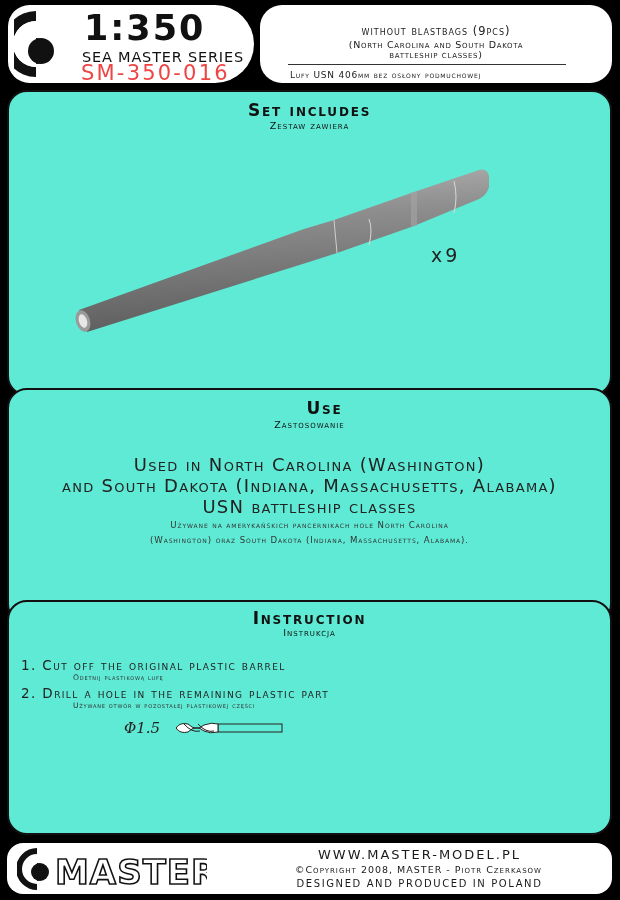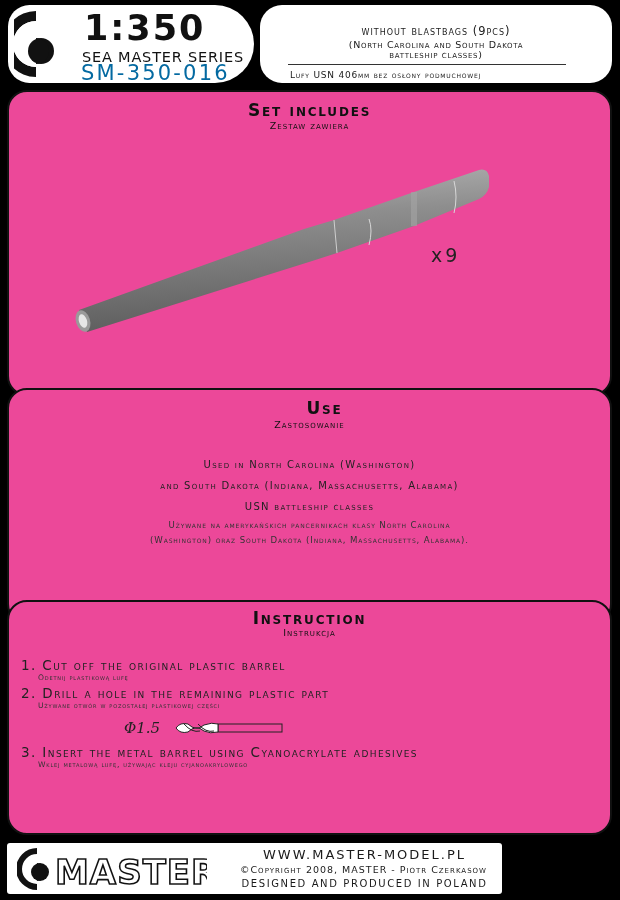--- a/index.html
+++ b/index.html
@@ -16,60 +16,60 @@
   .scale {
     position: absolute; left: 76px; top: 0px; font-size: 35px; font-weight: bold;
     letter-spacing: 2px; color: #111; line-height: 46px;
   }
   .series {
     position: absolute; left: 74px; top: 44px; font-size: 14.5px; letter-spacing: 0.8px;
     color: #111; line-height: 16px; white-space: nowrap;
   }
   .code {
     position: absolute; left: 73px; top: 57px; font-size: 21px; letter-spacing: 2.2px;
-    color: #0369a1; line-height: 22px; white-space: nowrap;
+    color: #ef4444; line-height: 22px; white-space: nowrap;
   }
   .hdr-right {
     position: absolute; left: 260px; top: 5px; width: 352px; height: 78px;
     background: #fff; border-radius: 22px;
   }
   .hdr-right .l1 { position: absolute; left: 0; right: 0; top: 5px; text-align: center; font-size: 13.5px; letter-spacing: 1.3px; line-height: 15px; }
   .hdr-right .l2 { position: absolute; left: 0; right: 0; top: 20px; text-align: center; font-size: 11.5px; letter-spacing: 1px; line-height: 13px; }
   .hdr-right .l3 { position: absolute; left: 0; right: 0; top: 34px; text-align: center; font-size: 9.5px; letter-spacing: 0.7px; line-height: 11px; }
   .hdr-right .l4 { position: absolute; left: 0; right: 0; top: 44px; text-align: center; font-size: 9.5px; letter-spacing: 0.7px; line-height: 11px; }
   .hdr-right .rule { position: absolute; left: 28px; right: 46px; top: 59px; height: 1px; background: #333; }
   .hdr-right .l5 { position: absolute; left: 30px; top: 65px; font-size: 9px; letter-spacing: 0.8px; line-height: 10px; white-space: nowrap; }
 
   
   .panel {
-    position: absolute; left: 7px; width: 605px; background: #ec4899;
+    position: absolute; left: 7px; width: 605px; background: #5eead4;
     border: 2px solid #111; border-radius: 20px;
   }
   .p-set { top: 90px; height: 306px; }
   .p-use { top: 388px; height: 236px; }
   .p-ins { top: 600px; height: 235px; }
   .sec-title { position: absolute; left: 0; right: 0; text-align: center; font-size: 17px; letter-spacing: 1.8px; color: #111; font-weight: bold; }
   .sec-sub { position: absolute; left: 0; right: 0; text-align: center; font-size: 9.5px; letter-spacing: 1px; color: #111; }
 
   .barrel-svg { position: absolute; left: 60px; top: 70px; width: 440px; height: 190px; }
   .qty { position: absolute; left: 422px; top: 152px; font-size: 19px; letter-spacing: 3px; color: #222; }
 
-  .use-main { position: absolute; left: 0; right: 0; top: 64px; text-align: center; font-size: 10px; letter-spacing: 1.3px; line-height: 21px; color: #222; }
+  .use-main { position: absolute; left: 0; right: 0; top: 64px; text-align: center; font-size: 18px; letter-spacing: 1.3px; line-height: 21px; color: #222; }
   .use-pl { position: absolute; left: 0; right: 0; top: 128px; text-align: center; font-size: 8.6px; letter-spacing: 0.9px; line-height: 15px; color: #333; }
 
   .step { position: absolute; left: 12px; white-space: nowrap; }
   .step .en { font-size: 13.5px; letter-spacing: 1.4px; color: #222; line-height: 15px; }
-  .step .pl { font-size: 7.6px; letter-spacing: 0.8px; color: #333; margin-left: 17px; line-height: 10px; }
+  .step .pl { font-size: 7.6px; letter-spacing: 0.8px; color: #333; margin-left: 52px; line-height: 10px; }
   .drill { position: absolute; left: 115px; top: 117px; display: flex; align-items: center; gap: 12px; }
   .drill .dia { font-family: "DejaVu Serif", serif; font-style: italic; font-size: 15px; color: #222; }
 
   
   .ftr {
-    position: absolute; left: 7px; top: 843px; width: 495px; height: 51px;
-    background: #fff; border-radius: 3px;
+    position: absolute; left: 7px; top: 843px; width: 605px; height: 51px;
+    background: #fff; border-radius: 16px;
   }
   .ftr-logo { position: absolute; left: 10px; top: 3px; width: 190px; height: 46px; }
   .ftr .t1 { position: absolute; left: 230px; right: 10px; top: 5px; text-align: center; font-size: 13px; letter-spacing: 2px; line-height: 14px; }
   .ftr .t2 { position: absolute; left: 222px; right: 4px; top: 21px; text-align: center; font-size: 9.5px; letter-spacing: 1px; line-height: 12px; white-space: nowrap; }
   .ftr .t3 { position: absolute; left: 230px; right: 10px; top: 35px; text-align: center; font-size: 10px; letter-spacing: 1.6px; line-height: 12px; }
 </style>
 </head>
 <body>
 
 <div class="hdr-left">
@@ -118,21 +118,21 @@
 
 <div class="panel p-use">
   <div class="sec-title sc" style="top:8px;padding-left:30px;">Use</div>
   <div class="sec-sub sc" style="top:29px;">Zastosowanie</div>
   <div class="use-main sc">
     <div>Used in North Carolina (Washington)</div>
     <div>and South Dakota (Indiana, Massachusetts, Alabama)</div>
     <div>USN battleship classes</div>
   </div>
   <div class="use-pl sc">
-    <div>Używane na amerykańskich pancernikach klasy North Carolina</div>
+    <div>Używane na amerykańskich pancernikach hole North Carolina</div>
     <div>(Washington) oraz South Dakota (Indiana, Massachusetts, Alabama).</div>
   </div>
 </div>
 
 <div class="panel p-ins">
   <div class="sec-title sc" style="top:6px;">Instruction</div>
   <div class="sec-sub sc" style="top:25px;">Instrukcja</div>
 
   <div class="step" style="top:56px;">
     <div class="en sc">1. Cut off the original plastic barrel</div>
@@ -143,24 +143,20 @@
     <div class="pl sc">Używane otwór w pozostałej plastikowej części</div>
   </div>
   <div class="drill">
     <span class="dia">Φ1.5</span>
     <svg width="112" height="14" viewBox="0 0 112 14">
       <rect x="46" y="3" width="64" height="8" fill="none" stroke="#222" stroke-width="1"></rect>
       <path d="M4 7 Q8 1 16 3 Q24 11 32 4 Q40 1 46 3 L46 11 Q38 13 32 10 Q24 3 16 11 Q8 13 4 7 Z" fill="#fff" stroke="#222" stroke-width="1"></path>
       <path d="M12 3 Q20 12 28 10 M26 3 Q34 12 42 10" stroke="#222" stroke-width="1" fill="none"></path>
     </svg>
   </div>
-  <div class="step" style="top:143px;">
-    <div class="en sc">3. Insert the metal barrel using Cyanoacrylate adhesives</div>
-    <div class="pl sc">Wklej metalową lufę, używając kleju cyjanoakrylowego</div>
-  </div>
 </div>
 
 <div class="ftr">
   <svg class="ftr-logo" viewBox="0 0 190 46">
     <g>
       <path d="M20 2 A21 21 0 0 0 20 44 L20 38 A15 15 0 0 1 20 8 Z" fill="#111"></path>
       <circle cx="23" cy="26" r="9" fill="#111"></circle>
       <path d="M20 17 L20 35 A9 9 0 0 0 20 17 Z" fill="#111"></path>
     </g>
     <text x="38" y="38" font-family="DejaVu Sans, sans-serif" font-size="34" font-weight="bold" fill="#fff" stroke="#111" stroke-width="1.6" letter-spacing="1">MASTER</text>

